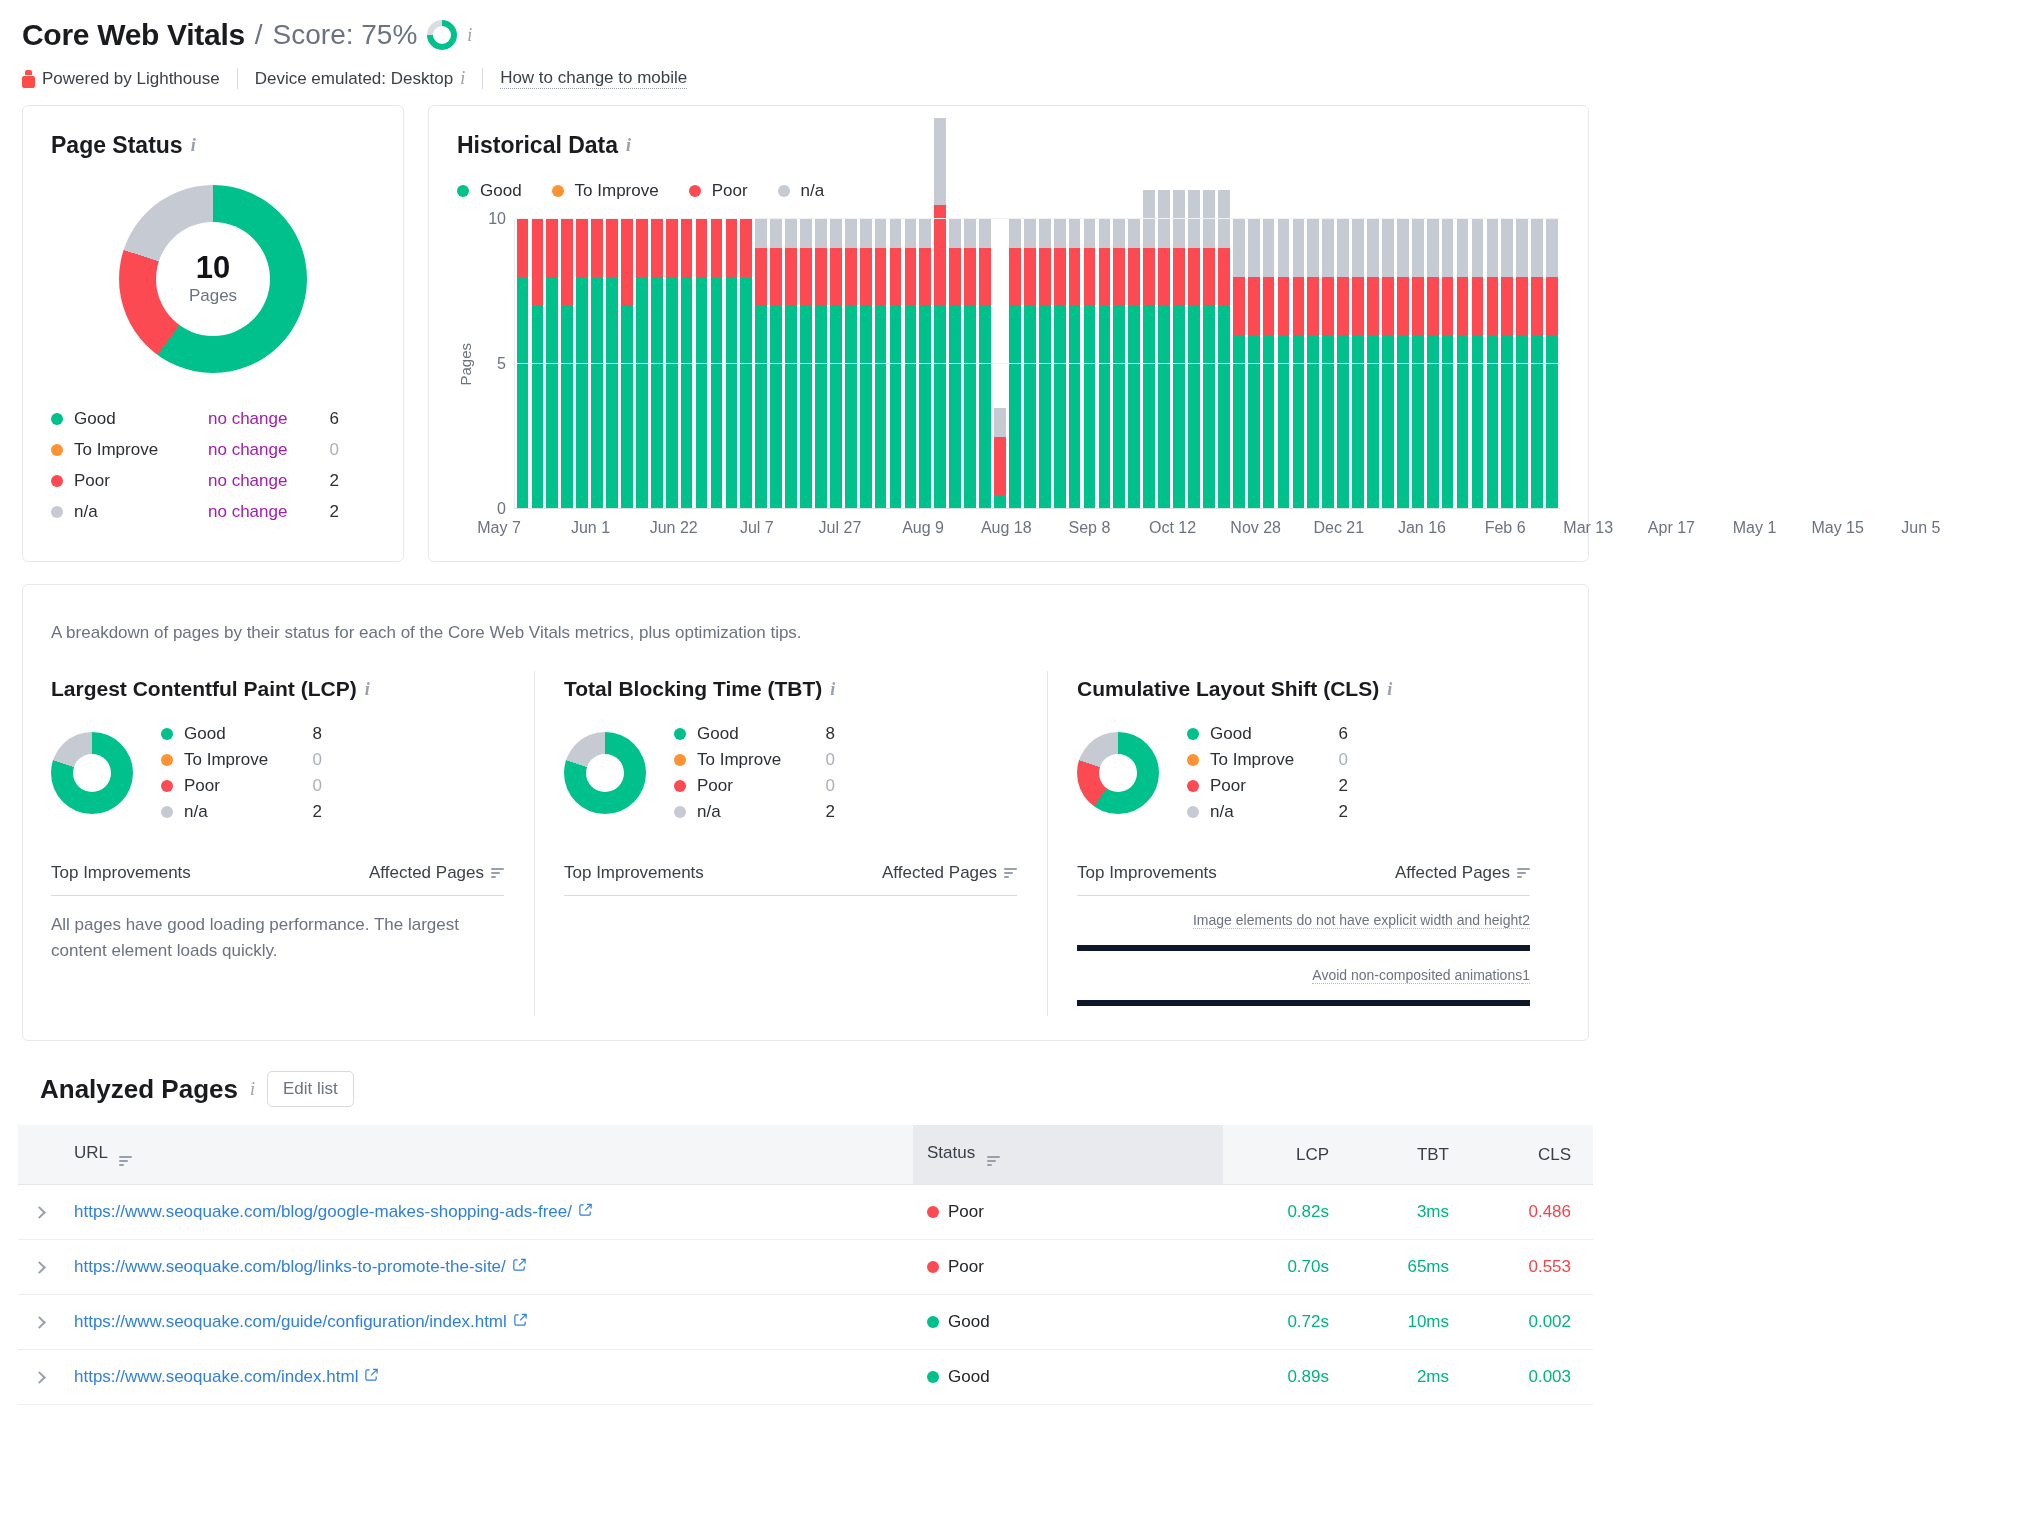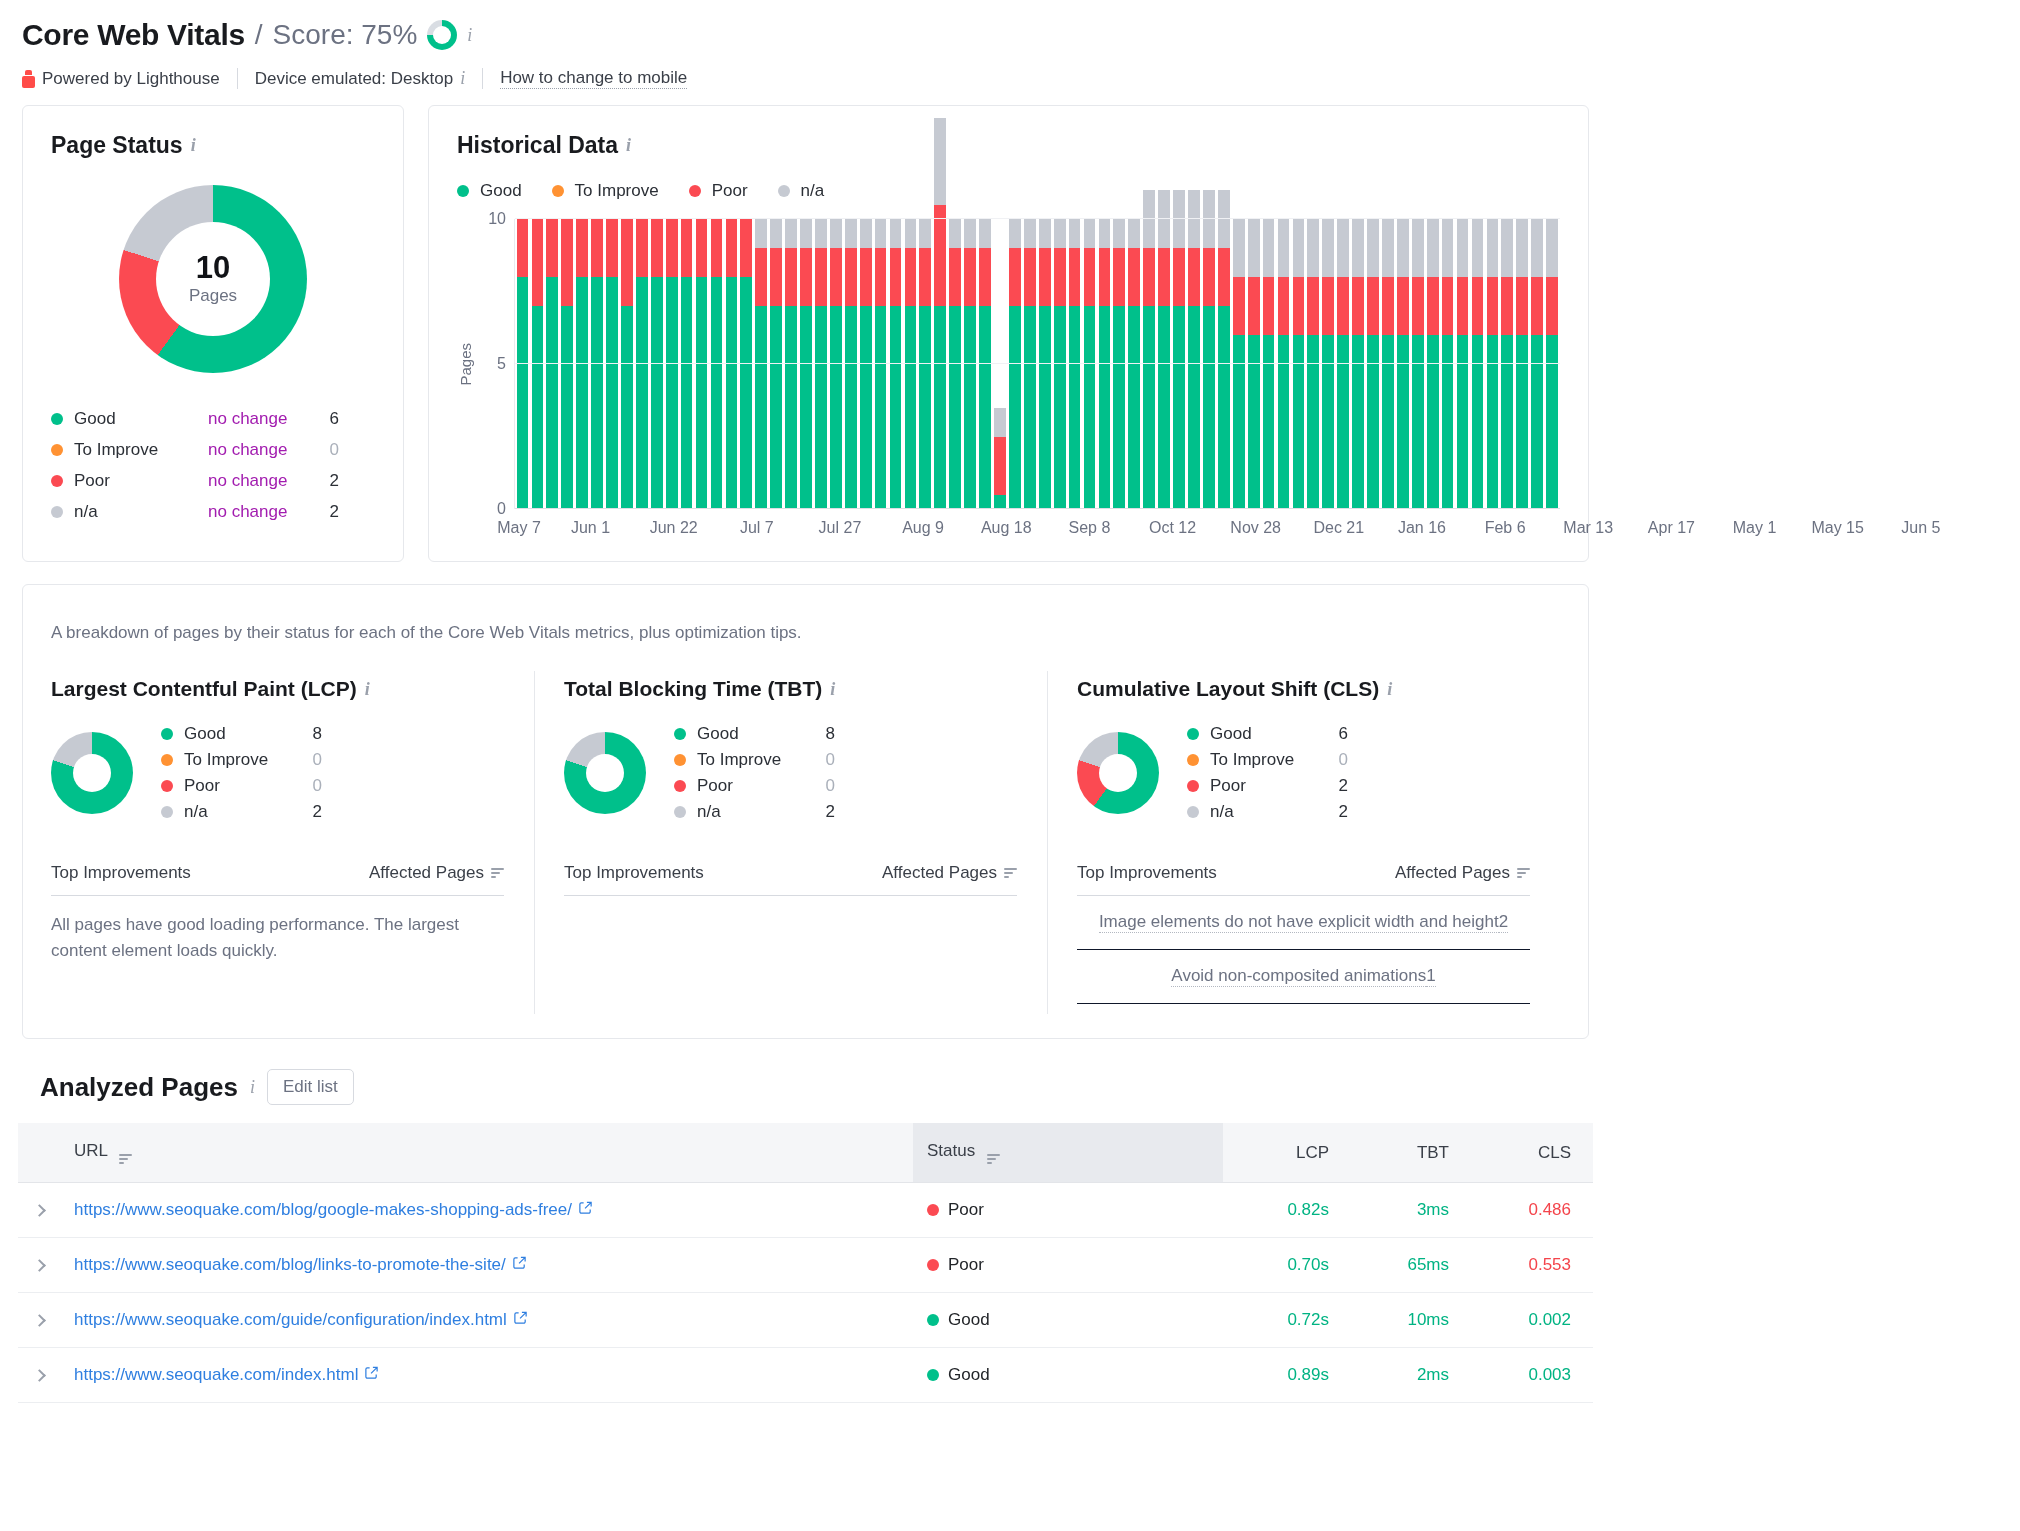--- a/index.html
+++ b/index.html
@@ -91,21 +91,21 @@
   .m-legend-val { width: 20px; text-align: right; }
   .m-legend-val.zero { color: #aab0ba; }
 
   .ti-head { display: flex; justify-content: space-between; align-items: center; font-size: 17px; color: #3a3f48; margin-top: 38px; padding-bottom: 12px; border-bottom: 1px solid #d7dae0; }
   .sort-icon { display: inline-flex; flex-direction: column; gap: 2px; margin-left: 7px; }
   .sort-icon i { display: block; height: 2px; background: #9aa0ab; border-radius: 1px; }
   .sort-icon i:nth-child(1) { width: 13px; }
   .sort-icon i:nth-child(2) { width: 9px; }
   .sort-icon i:nth-child(3) { width: 5px; }
   .ti-text { font-size: 17px; color: #6c7282; line-height: 1.5; margin-top: 16px; max-width: 470px; }
-  .ti-row { display: flex; justify-content: center; align-items: center; padding: 16px 0; border-bottom: 1px solid #0f172a; font-size: 17px; }
+  .ti-row { display: flex; justify-content: flex-end; align-items: center; padding: 16px 0; border-bottom: 6px solid #0f172a; font-size: 14px; }
   .ti-row a { color: #6c7282; border-bottom: 1px dotted #b3b8c1; text-decoration: none; }
   .ti-row .cnt { color: #6c7282; border-bottom: 1px dotted #b3b8c1; }
 
   
   .ap-head { display: flex; align-items: center; gap: 12px; margin: 30px 4px 0 22px; }
   .ap-title { font-size: 26px; font-weight: bold; color: #191b1f; }
   .edit-btn { font-size: 17px; color: #6c7282; border: 1px solid #d7dae0; border-radius: 5px; padding: 7px 15px; background: #fff; cursor: pointer; font-family: "Liberation Sans", sans-serif; }
 
   table { width: 100%; border-collapse: collapse; margin-top: 18px; font-size: 17px; table-layout: fixed; }
   thead th { background: #f5f6f8; font-weight: normal; color: #3a3f48; padding: 18px 14px; text-align: left; border-bottom: 1px solid #e3e5e9; }
@@ -561,21 +561,21 @@
                 <div class="seg" style="height: 58px; background: rgb(251, 74, 82);"></div>
                 <div class="seg" style="height: 58px; background: rgb(198, 202, 210);"></div>
               </div>
             </div>
         <div class="gridline" style="bottom: 0px; background: rgb(220, 223, 228);"></div>
             <div class="gridline" style="bottom: 145px;"></div>
             <div class="gridline" style="bottom: 290px;"></div>
           </div>
       </div>
       <div class="x-labels" id="x-labels">
-          <span style="left: 22px;">May 7</span>
+          <span style="left: 2px;">May 7</span>
           <span style="left: 93.5357px;">Jun 1</span>
           <span style="left: 176.679px;">Jun 22</span>
           <span style="left: 259.821px;">Jul 7</span>
           <span style="left: 342.964px;">Jul 27</span>
           <span style="left: 426.107px;">Aug 9</span>
           <span style="left: 509.25px;">Aug 18</span>
           <span style="left: 592.393px;">Sep 8</span>
           <span style="left: 675.536px;">Oct 12</span>
           <span style="left: 758.679px;">Nov 28</span>
           <span style="left: 841.821px;">Dec 21</span>

